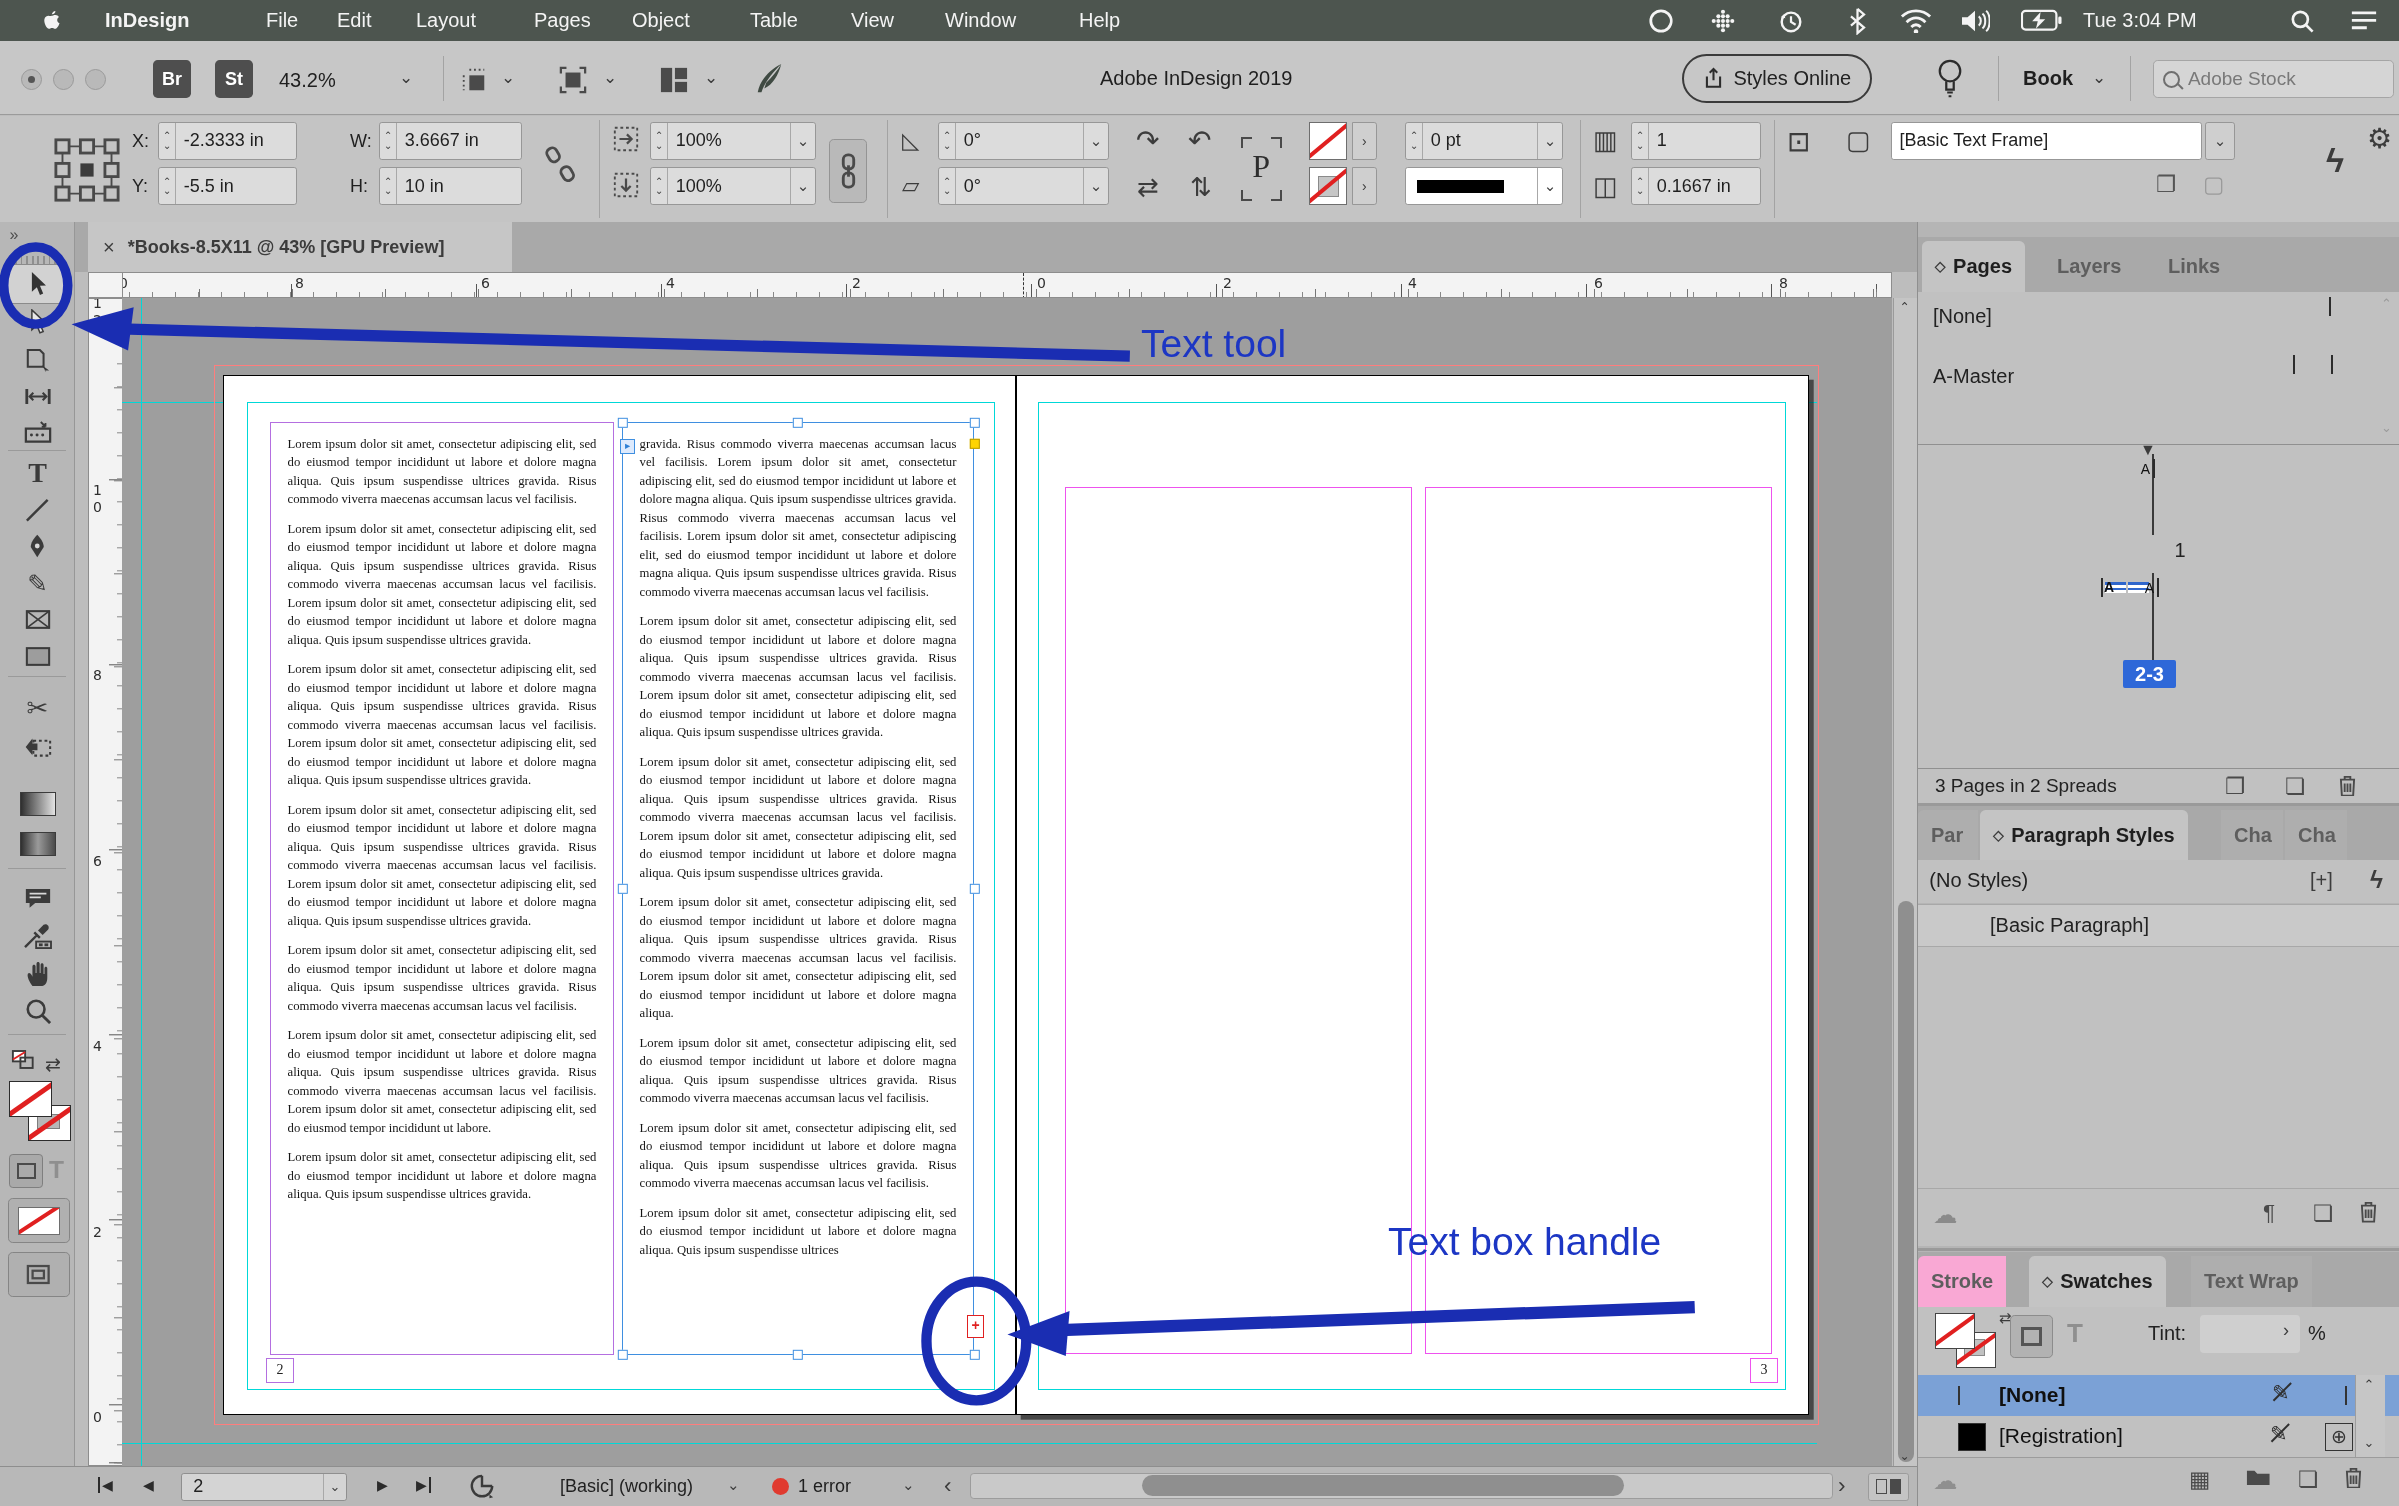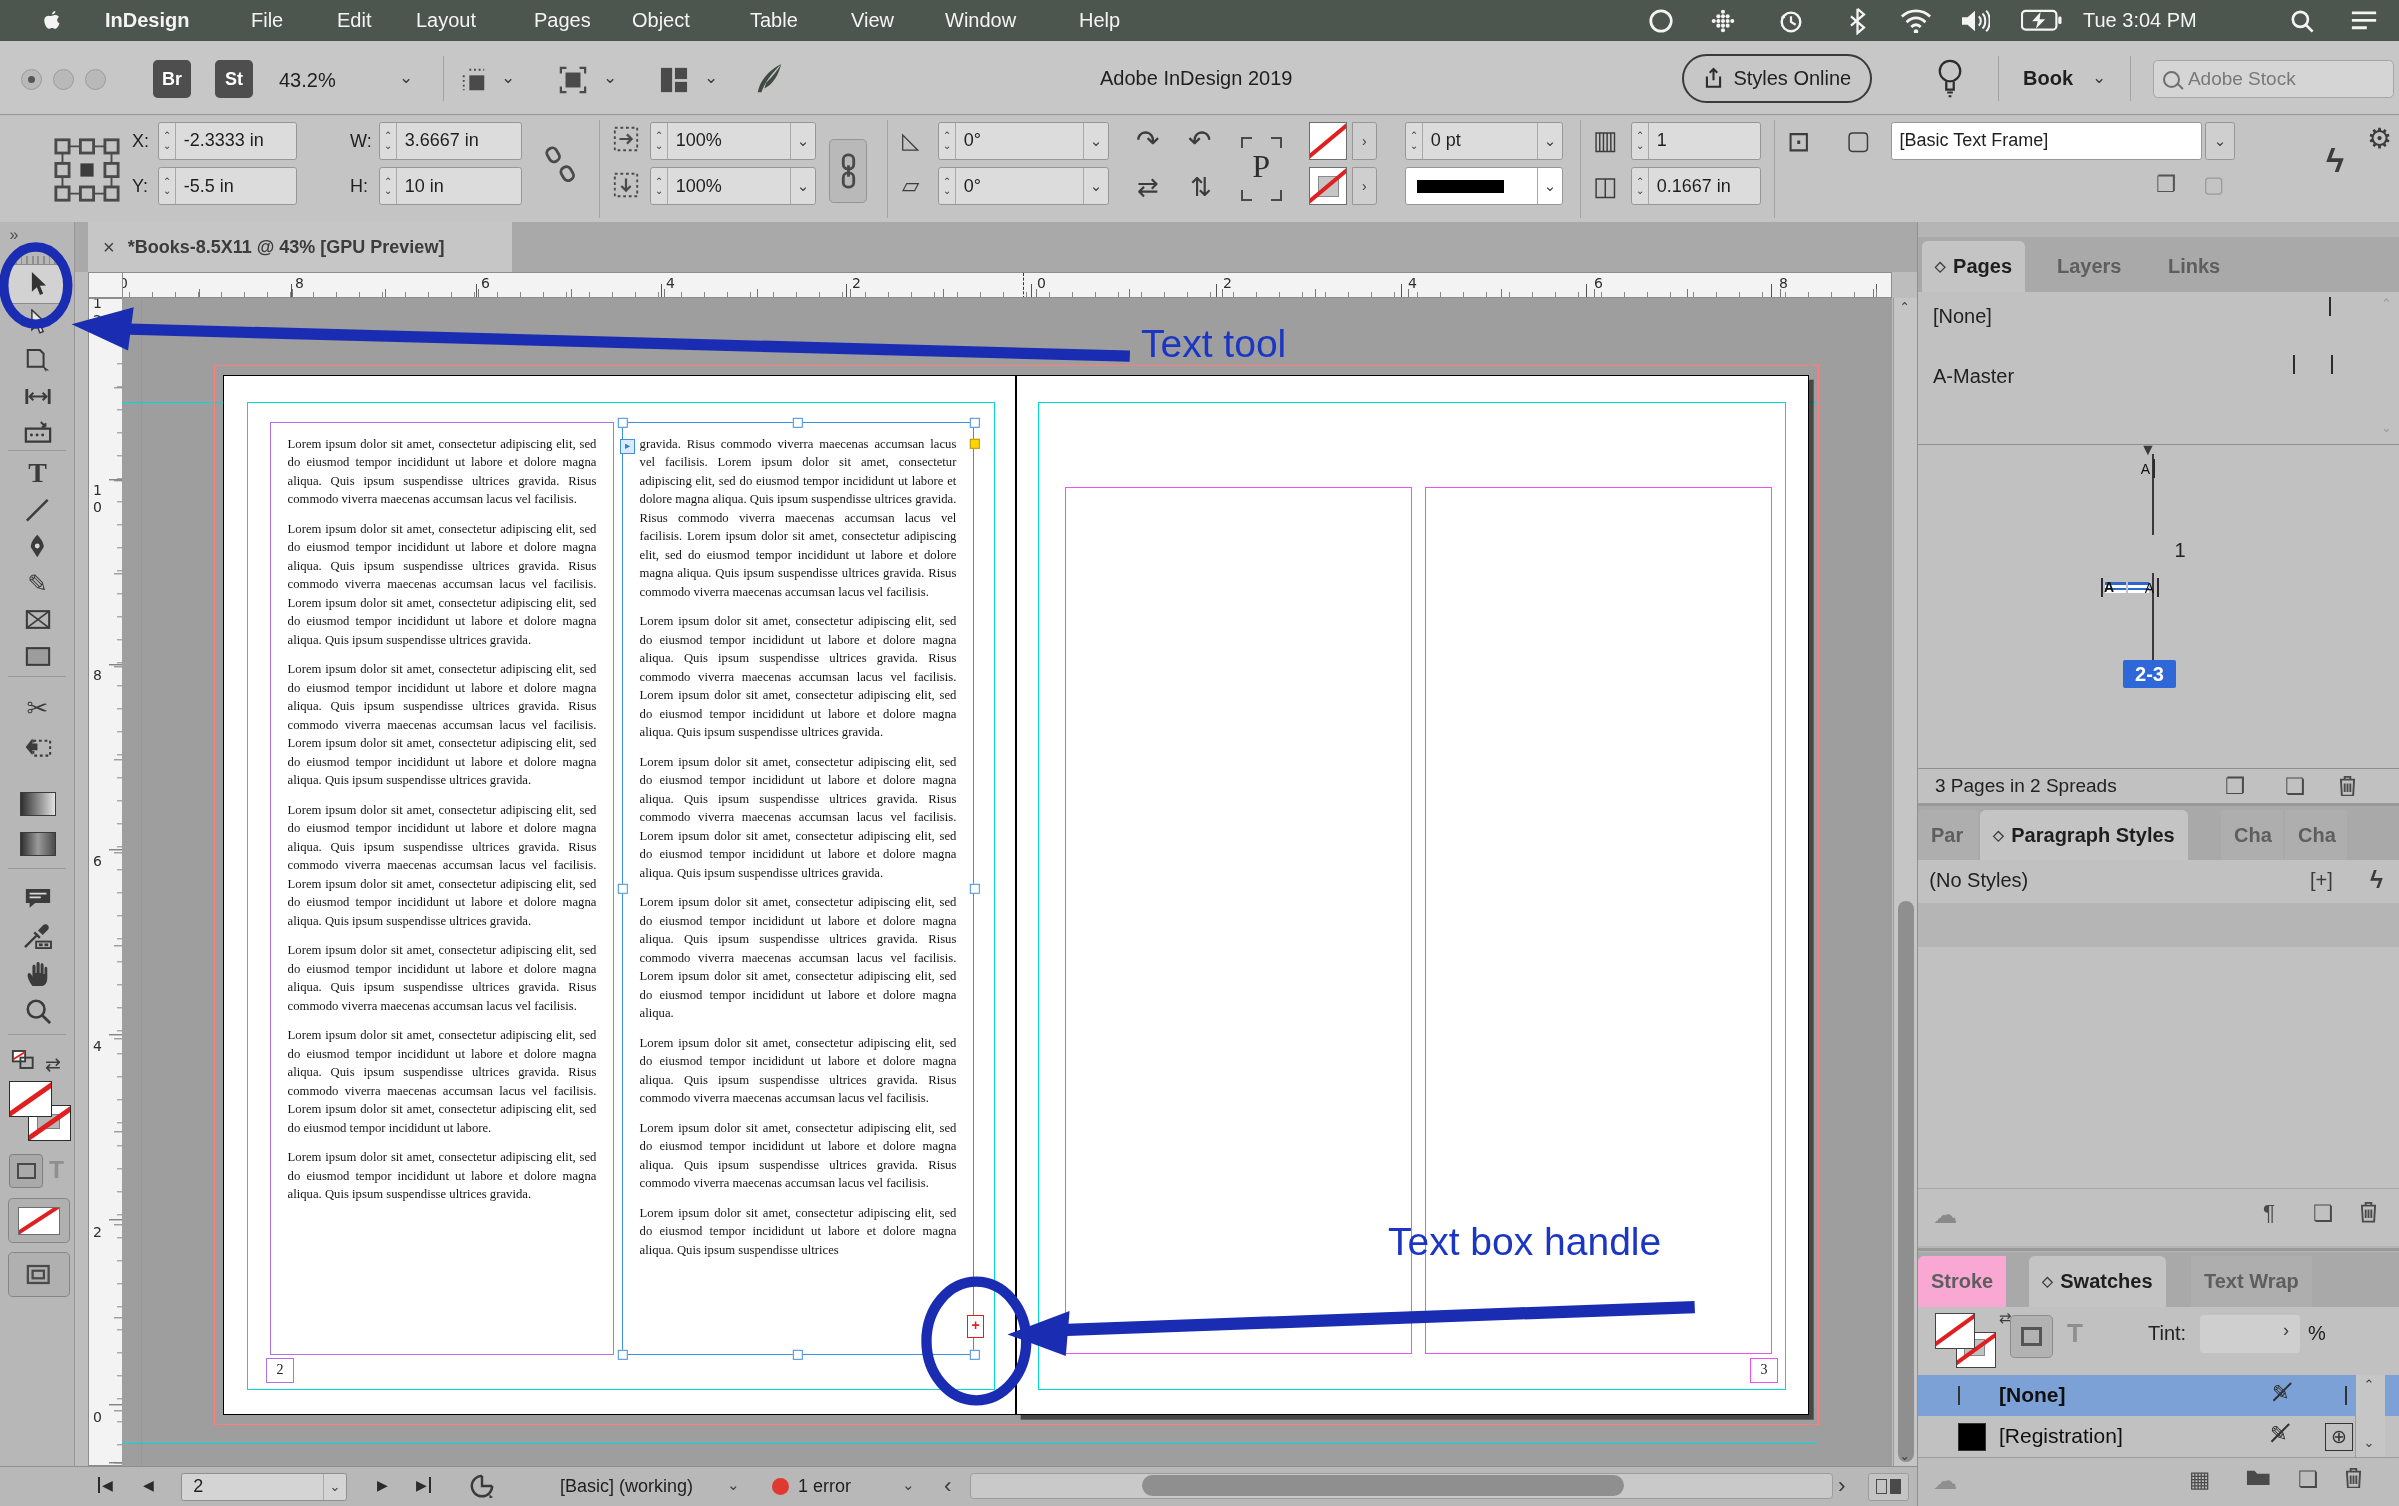--- a/index.html
+++ b/index.html
@@ -73,21 +73,21 @@
 
 <div class="screen">
 
   <div class="ab menubar">
     <span class="ab" style="left:41px;top:8.5px;">
       <svg width="21" height="24.5" viewBox="0 0 22 26">
           <path fill="#f4f4f4" d="M11.3 5.6c.4-1.9 2-3.4 3.8-3.6.3 1.9-1.5 3.8-3.8 3.6zM11 7.2c1.2 0 2.6-1 4.4-.8 1.4.1 2.7.8 3.5 2-2.7 1.7-2.3 5.4.6 6.7-.7 2.2-2.5 5.8-4.6 5.9-1.2 0-1.6-.8-3.3-.8-1.7 0-2.1.8-3.3.8-2.2-.1-4.6-4.5-4.9-8-.3-3.4 1.7-5.7 4.2-5.8 1.4 0 2.4.8 3.4 0z"></path>
         </svg>
     </span>
     <span class="ab mitem bold" style="left:105px;">InDesign</span>
-    <span class="ab mitem" style="left:251px;">File</span>
+    <span class="ab mitem" style="left:266px;">File</span>
     <span class="ab mitem" style="left:337px;">Edit</span>
     <span class="ab mitem" style="left:416px;">Layout</span>
     <span class="ab mitem" style="left:534px;">Pages</span>
     <span class="ab mitem" style="left:632px;">Object</span>
     <span class="ab mitem" style="left:750px;">Table</span>
     <span class="ab mitem" style="left:851px;">View</span>
     <span class="ab mitem" style="left:945px;">Window</span>
     <span class="ab mitem" style="left:1079px;">Help</span>
 
     <span class="ab" style="left:1648px;top:7.5px;">
@@ -683,20 +683,23 @@
       <div class="ptab off" style="left:367px;width:62px;overflow:hidden;background:#aeaeae;">
           <span>Cha</span>
         </div>
       <span class="ham ab" style="left:448px;top:19px;"></span>
     </div>
     <div class="pbody" style="top:638px;height:43px;">
       <span class="ab" style="left:11.3px;top:9.4px;font-size:20px;">(No Styles)</span>
       <span class="ab" style="left:392px;top:9.4px;font-size:20px;color:#3c3c3c;">[+]</span>
       <span class="ab glyph" style="left:452px;top:5.6px;font-size:24.5px;font-weight:bold;">ϟ</span>
     </div>
+    <div class="pbody" style="top:682px;height:43px;background:#c9c9c9;border-top:0.9px solid #a8a8a8;border-bottom:0.9px solid #a8a8a8;box-sizing:border-box;">
+      <span class="ab" style="left:72px;top:8.5px;font-size:20px;">[Basic Paragraph]</span>
+    </div>
     <div class="pbody" style="top:725px;height:241px;"></div>
     <div class="pbody" style="top:966px;height:58px;border-top:0.9px solid #a8a8a8;box-sizing:border-box;">
       <span class="ab glyph" style="left:15px;top:11.3px;font-size:24.5px;color:#8a8a8a;">☁</span>
       <span class="ab footico" style="left:345px;top:11.3px;">¶</span>
       <span class="ab footico" style="left:395px;top:11.3px;">❏</span>
       <span class="ab" style="left:441px;top:11.3px;"><svg width="19" height="22.6" viewBox="0 0 20 24">
             <path d="M3 6 H17 L16 23 H4 Z M7 6 V3 H13 V6 M7 10 V19 M10 10 V19 M13 10 V19" fill="none" stroke="#4a4a4a" stroke-width="2"></path>
           </svg></span>
     </div>
     <span class="ab" style="left:0;top:1026px;width:482px;height:2.8px;background:#9a9a9a;"></span>

